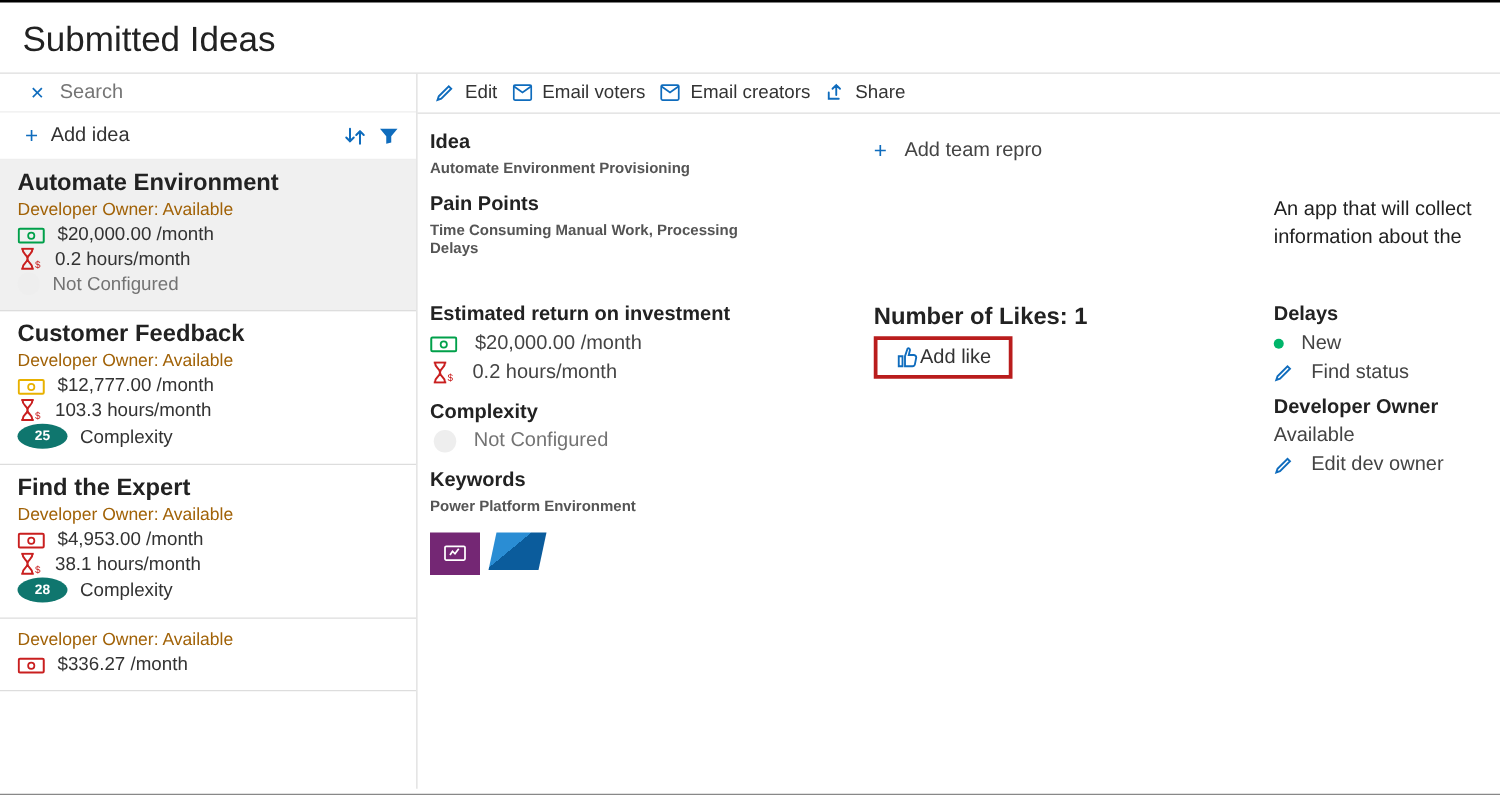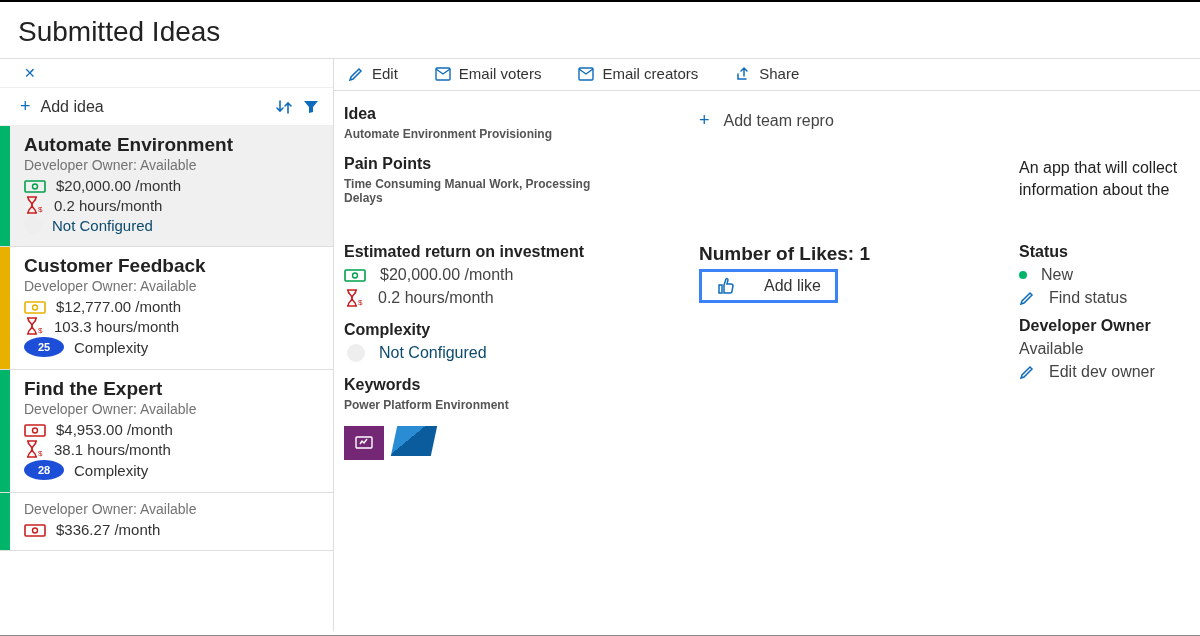--- a/index.html
+++ b/index.html
@@ -71,20 +71,21 @@
       font-size: 16px;
     }
     .idea-list {
       flex: 1;
       overflow-y: auto;
     }
     .idea-item {
       display: flex;
       border-bottom: 1px solid #ddd;
       cursor: pointer;
+      flex-direction: column;
     }
     .idea-item.selected {
       background: #f0f0f0;
     }
     .stripe {
       width: 10px;
       flex-shrink: 0;
     }
     .stripe-green { background: #00b56a; }
     .stripe-yellow { background: #e8b100; }
@@ -93,63 +94,63 @@
       flex: 1;
     }
     .idea-title {
       font-size: 19px;
       font-weight: 600;
       color: #222;
       margin-bottom: 1px;
     }
     .idea-sub {
       font-size: 14px;
-      color: #737373;
+      color: #a16207;
       margin-bottom: 4px;
     }
     .idea-row {
       display: flex;
       align-items: center;
       gap: 10px;
       margin: 2px 0;
       font-size: 15px;
       color: #333;
     }
     .money-green { display: inline-flex; }
     .hourglass-red { display: inline-flex; }
     .circle-badge {
       display: inline-flex;
       align-items: center;
       justify-content: center;
       width: 40px;
       height: 20px;
       border-radius: 50%;
-      background: #1d4ed8;
+      background: #0f766e;
       color: #fff;
       font-size: 11px;
       font-weight: 600;
     }
     .circle-badge-empty {
       display: inline-block;
       width: 18px;
       height: 18px;
       border-radius: 50%;
       background: #eee;
     }
-    .muted { color: #0c4a6e; }
+    .muted { color: #737373; }
 
     .main {
       flex: 1;
       display: flex;
       flex-direction: column;
     }
     .toolbar {
       display: flex;
       align-items: center;
-      gap: 37px;
+      gap: 12px;
       padding: 6px 14px 8px;
       border-bottom: 1px solid #ddd;
     }
     .tb-item {
       display: flex;
       align-items: center;
       gap: 8px;
       color: #333;
       font-size: 15px;
       cursor: pointer;
@@ -185,22 +186,22 @@
       align-items: center;
       gap: 14px;
       font-size: 16px;
       color: #444;
       margin: 5px 0;
     }
     .row-item .circle-badge-empty { margin-left: 3px; }
     .add-like-box {
       display: inline-flex;
       align-items: center;
-      gap: 28px;
-      border: 3px solid #3b82f6;
+      gap: 0;
+      border: 3px solid #b91c1c;
       padding: 5px 14px;
       font-size: 16px;
       cursor: pointer;
       margin-top: 4px;
     }
     .blue-plus {
       color: #0F6CBD;
       font-size: 18px;
       font-weight: 300;
     }
@@ -249,20 +250,21 @@
   </style>
 </head>
 <body>
 
 <h1 class="page-title">Submitted Ideas</h1>
 
 <div class="container">
   <div class="sidebar">
     <div class="search-row">
       <span class="search-x">✕</span>
+      <input type="text" class="search-input" placeholder="Search" style="">
     </div>
     <div class="add-idea-row">
       <span class="plus-icon">+</span>
       <span class="add-idea-label">Add idea</span>
       <span class="icon-blue">
         <svg width="18" height="16" viewBox="0 0 18 16">
             <path d="M5 2v10M2 9l3 3 3-3M13 14V4M10 7l3-3 3 3" stroke="#0F6CBD" stroke-width="1.6" fill="none" stroke-linecap="round"></path>
           </svg>
       </span>
       <span class="icon-blue">
@@ -484,21 +486,21 @@
           <span>
               <svg width="20" height="18" viewBox="0 0 20 18">
                 <path d="M3 8v8h3V8H3zm5 8h6c1 0 2-1 2-2l1-5c0-1-1-2-2-2h-4l1-4c0-1-1-2-2-1L8 8v8z" fill="none" stroke="#0F6CBD" stroke-width="1.5"></path>
               </svg>
             </span>
           <span>Add like</span>
         </div>
       </div>
 
       <div class="col3" style="margin-top:24px;padding-left:30px">
-        <div class="section-label">Status</div>
+        <div class="section-label">Delays</div>
         <div class="row-item">
           <span class="status-dot"></span>
           <span>New</span>
         </div>
         <div class="link-row">
           <span class="pen-blue">
               <svg width="16" height="16" viewBox="0 0 16 16">
                 <path d="M2 14l1-3 8-8 2 2-8 8-3 1z" fill="none" stroke="#0F6CBD" stroke-width="1.5"></path>
               </svg>
             </span>

